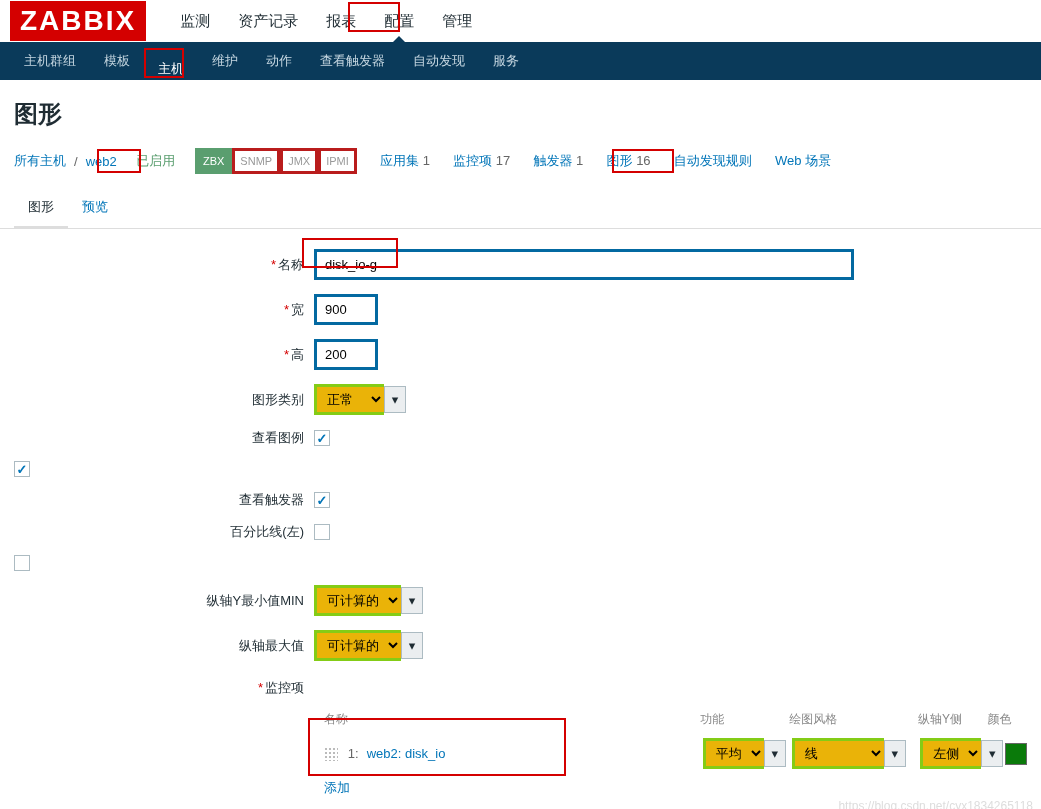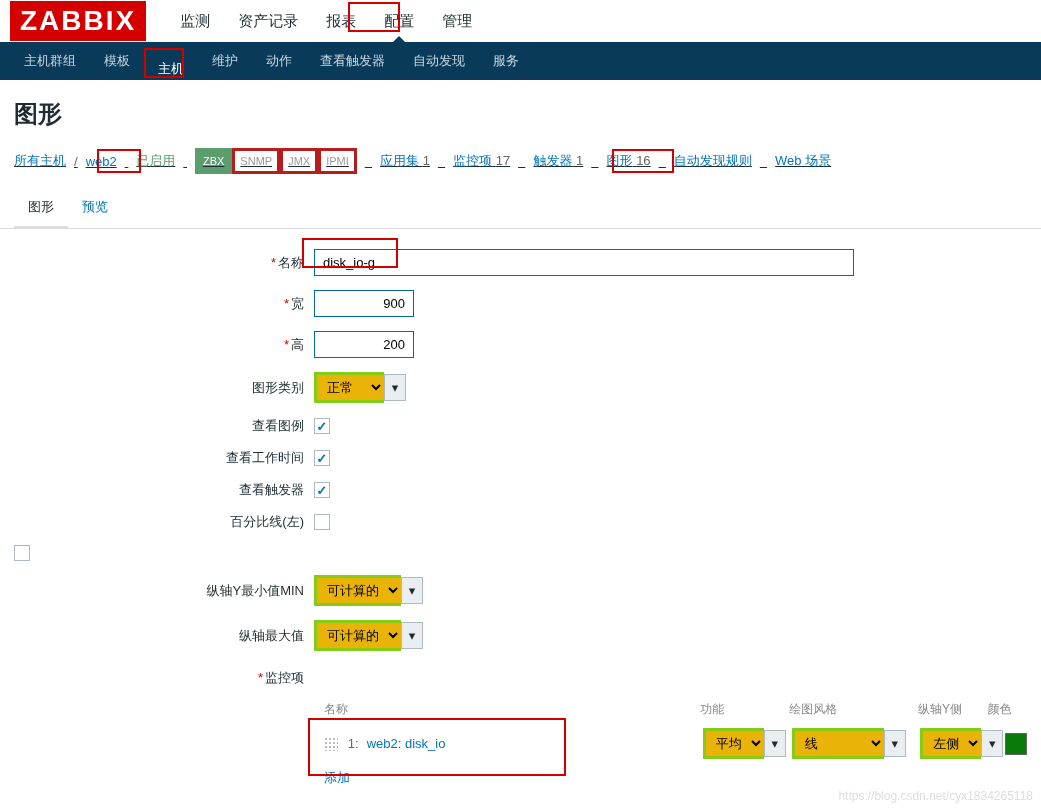--- a/index.html
+++ b/index.html
@@ -6,39 +6,39 @@
 body { font-family: Arial, "Microsoft YaHei", sans-serif; font-size: 13px; color: #1f2c33; background: #fff; width: 1041px; }
 .topbar { display: flex; align-items: center; background: #fff; height: 42px; padding: 0 10px; }
 .logo { background: #d40000; color: #fff; font-weight: bold; font-size: 28px; padding: 4px 10px; letter-spacing: 2px; font-family: Arial; }
 .topnav { display: flex; margin-left: 20px; }
 .topnav a { color: #1f2c33; text-decoration: none; padding: 10px 14px; font-size: 15px; position: relative; }
 .topnav a.active::after { content: ''; position: absolute; bottom: -1px; left: 50%; transform: translateX(-50%); border: 6px solid transparent; border-bottom-color: #0a3a5a; }
 .subnav { background: #0a3a5a; display: flex; padding: 0 10px; height: 38px; align-items: center; }
 .subnav a { color: #c5d6e0; text-decoration: none; padding: 26px 14px; font-size: 13px; }
 .subnav a.active { color: #fff; border-bottom: 3px solid #fff; padding-bottom: 7px; }
 .page-title { font-size: 24px; padding: 18px 14px 10px; color: #1f2c33; }
-.breadcrumb-row { display: flex; align-items: center; padding: 8px 14px 14px; gap: 8px; font-size: 13px; flex-wrap: wrap; text-decoration: underline; }
+.breadcrumb-row { display: flex; align-items: center; padding: 8px 14px 14px; gap: 8px; font-size: 13px; flex-wrap: wrap; }
 .breadcrumb-row a { color: #0275b8; text-decoration: none; }
 .bc-sep { color: #666; }
 .status-enabled { color: #5a9e6f; }
 .badge-group { display: flex; }
 .badge { padding: 4px 5px; font-size: 11px; border: 3px solid #b91c1c; color: #999; }
 .badge.zbx { background: #5a9e6f; color: #fff; border-color: #5a9e6f; }
 .info-link { color: #0275b8; text-decoration: none; }
 .info-count { color: #666; }
 .tabs { display: flex; border-bottom: 1px solid #ddd; padding: 0 14px; }
 .tabs a { padding: 10px 14px; color: #0275b8; text-decoration: none; font-size: 13px; }
 .tabs a.active { color: #1f2c33; border-bottom: 3px solid #ddd; margin-bottom: -1px; }
 .form { padding: 20px 14px; }
 .form-row { display: flex; align-items: center; margin-bottom: 14px; }
 .form-label { width: 300px; text-align: right; padding-right: 10px; color: #1f2c33; font-size: 13px; }
 .req { color: #d40000; margin-right: 2px; }
-.form-input { border: 1px solid #0369a1; padding: 5px 8px; font-size: 13px; background: #fff; }
+.form-input { border: 3px solid #0369a1; padding: 5px 8px; font-size: 13px; background: #fff; }
 .input-name { width: 540px; }
-.input-num { width: 100px; text-align: right; }
+.input-num { width: 64px; }
 .form-select { border: 3px solid #84cc16; padding: 4px 6px; font-size: 13px; background: #eab308; min-width: 70px; }
 .select-btn { display: inline-flex; align-items: center; }
 .select-btn select { border-right: none; }
 .select-caret { border: 1px solid #acbbc2; background: #ebeef0; width: 22px; height: 27px; display: flex; align-items: center; justify-content: center; }
 .chk { width: 16px; height: 16px; border: 1px solid #acbbc2; display: inline-flex; align-items: center; justify-content: center; background: #fff; }
 .chk.checked::after { content: '✓'; color: #0275b8; font-size: 13px; font-weight: bold; }
 .items-header { display: flex; margin-left: 310px; color: #888; font-size: 12px; gap: 0; }
 .items-header > div:nth-child(1) { width: 380px; }
 .items-header > div:nth-child(2) { width: 90px; }
 .items-header > div:nth-child(3) { width: 130px; }
@@ -148,21 +148,20 @@
       <span class="select-caret">▾</span>
     </span>
   </div>
 
   <div class="form-row">
     <div class="form-label">查看图例</div>
     <span class="chk checked"></span>
   </div>
 
   <div class="form-row">
-    <div class="form-label">查看工作时间</div>
     <span class="chk checked"></span>
   </div>
 
   <div class="form-row">
     <div class="form-label">查看触发器</div>
     <span class="chk checked"></span>
   </div>
 
   <div class="form-row">
     <div class="form-label">百分比线(左)</div>

